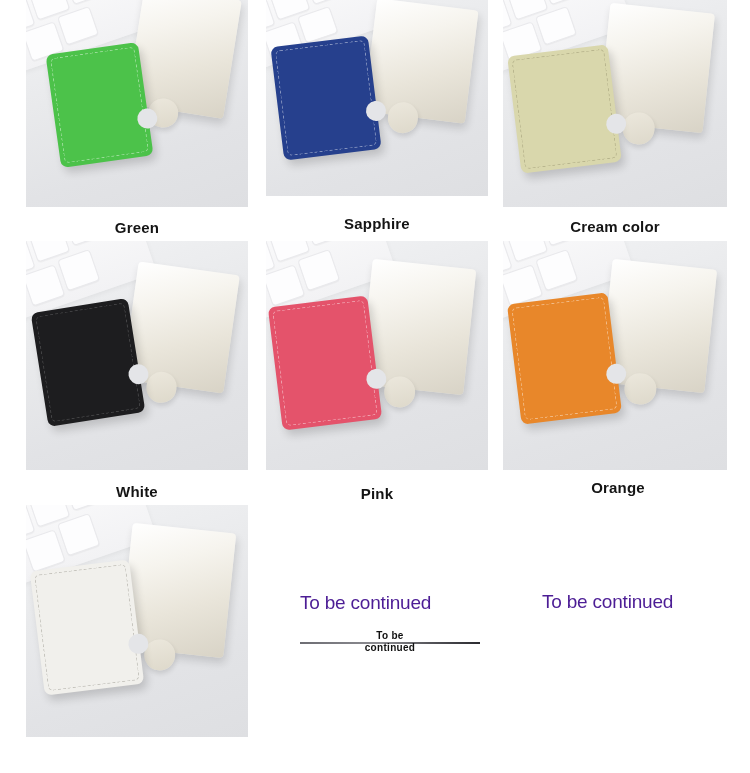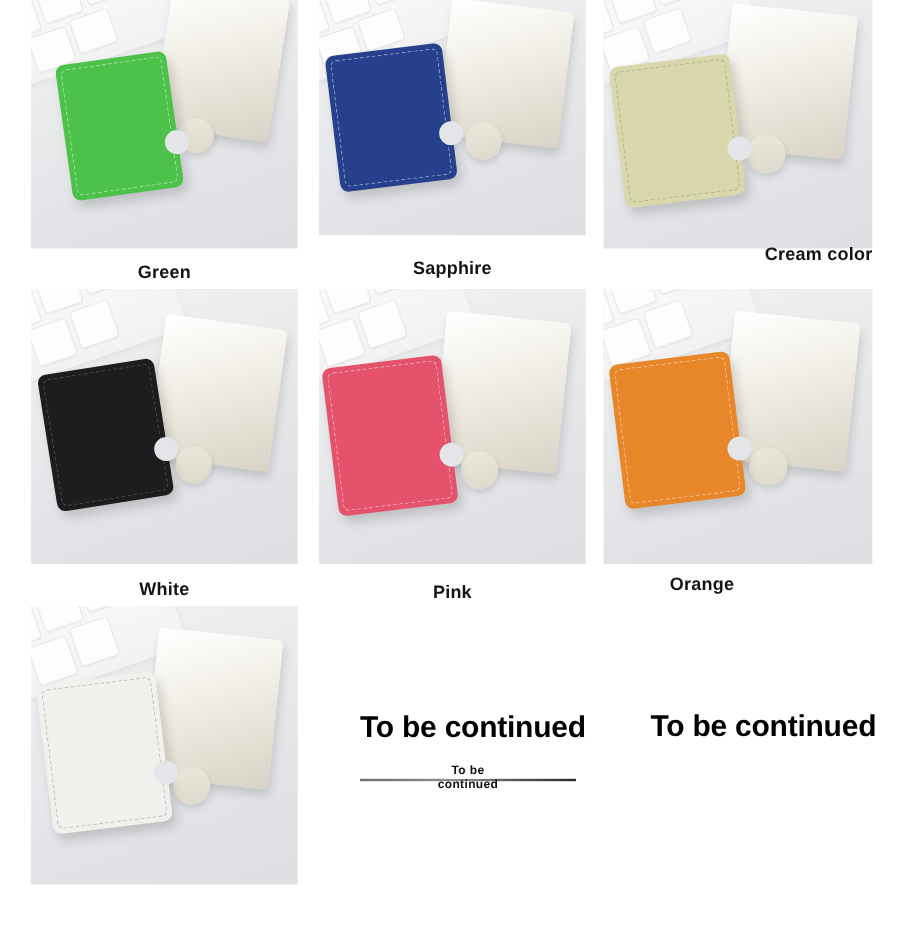--- a/index.html
+++ b/index.html
@@ -110,23 +110,23 @@
     font-size: 15px;
     letter-spacing: 0.2px;
     white-space: nowrap;
   }
 
   
   .tbc {
     position: absolute;
   }
   .tbc-head {
-    font-size: 25px;
-    font-weight: bold;
-    color: #000000;
+    font-size: 19px;
+    font-weight: normal;
+    color: #4c1d95;
     white-space: nowrap;
     letter-spacing: -0.2px;
   }
   .tbc-sub {
     margin-top: 16px;
     position: relative;
     text-align: center;
     font-size: 10px;
     font-weight: bold;
     color: #101010;
@@ -204,21 +204,21 @@
         <div class="key" style="left:44%; top:52%; width:20%; height:34%;"></div>
       </div>
       <div class="mirror" style="left:45%; top:4%; width:47%; height:58%; transform:rotate(6deg);">
         <div class="tab"></div>
       </div>
       <div class="sleeve" style="left:5%; top:24%; width:45%; height:57%; transform:rotate(-7deg); background:#d9d7ac;">
         <div class="stitch" style="border-color:rgba(150,146,110,0.5);"></div>
       </div>
     </div>
   </div>
-  <div class="caption" style="left:503px; top:204px; width:224px;text-align:right;">Cream color</div>
+  <div class="caption" style="left:503px; top:218px; width:224px;">Cream color</div>
 
   <div class="cell" style="left:26px; top:241px; width:222px; height:229px;">
     <div class="photo" style="position:absolute; left:0; top:0; width:222px; height:229px;">
       <div class="scene"></div>
       <div class="kb">
         <div class="key" style="left:8%;  top:16%; width:20%; height:34%;"></div>
         <div class="key" style="left:32%; top:12%; width:20%; height:34%;"></div>
         <div class="key" style="left:56%; top:8%;  width:20%; height:34%;"></div>
         <div class="key" style="left:20%; top:56%; width:20%; height:34%;"></div>
         <div class="key" style="left:44%; top:52%; width:20%; height:34%;"></div>
@@ -264,21 +264,21 @@
         <div class="key" style="left:44%; top:52%; width:20%; height:34%;"></div>
       </div>
       <div class="mirror" style="left:46%; top:10%; width:47%; height:54%; transform:rotate(6deg);">
         <div class="tab"></div>
       </div>
       <div class="sleeve" style="left:5%; top:25%; width:45%; height:53%; transform:rotate(-7deg); background:#e8872a;">
         <div class="stitch"></div>
       </div>
     </div>
   </div>
-  <div class="caption" style="left:473px; top:479px; width:224px;">Orange</div>
+  <div class="caption" style="left:506px; top:479px; width:224px;">Orange</div>
 
   <div class="cell" style="left:26px; top:505px; width:222px; height:232px;">
     <div class="photo" style="position:absolute; left:0; top:0; width:222px; height:232px;">
       <div class="scene"></div>
       <div class="kb">
         <div class="key" style="left:8%;  top:16%; width:20%; height:34%;"></div>
         <div class="key" style="left:32%; top:12%; width:20%; height:34%;"></div>
         <div class="key" style="left:56%; top:8%;  width:20%; height:34%;"></div>
         <div class="key" style="left:20%; top:56%; width:20%; height:34%;"></div>
         <div class="key" style="left:44%; top:52%; width:20%; height:34%;"></div>

